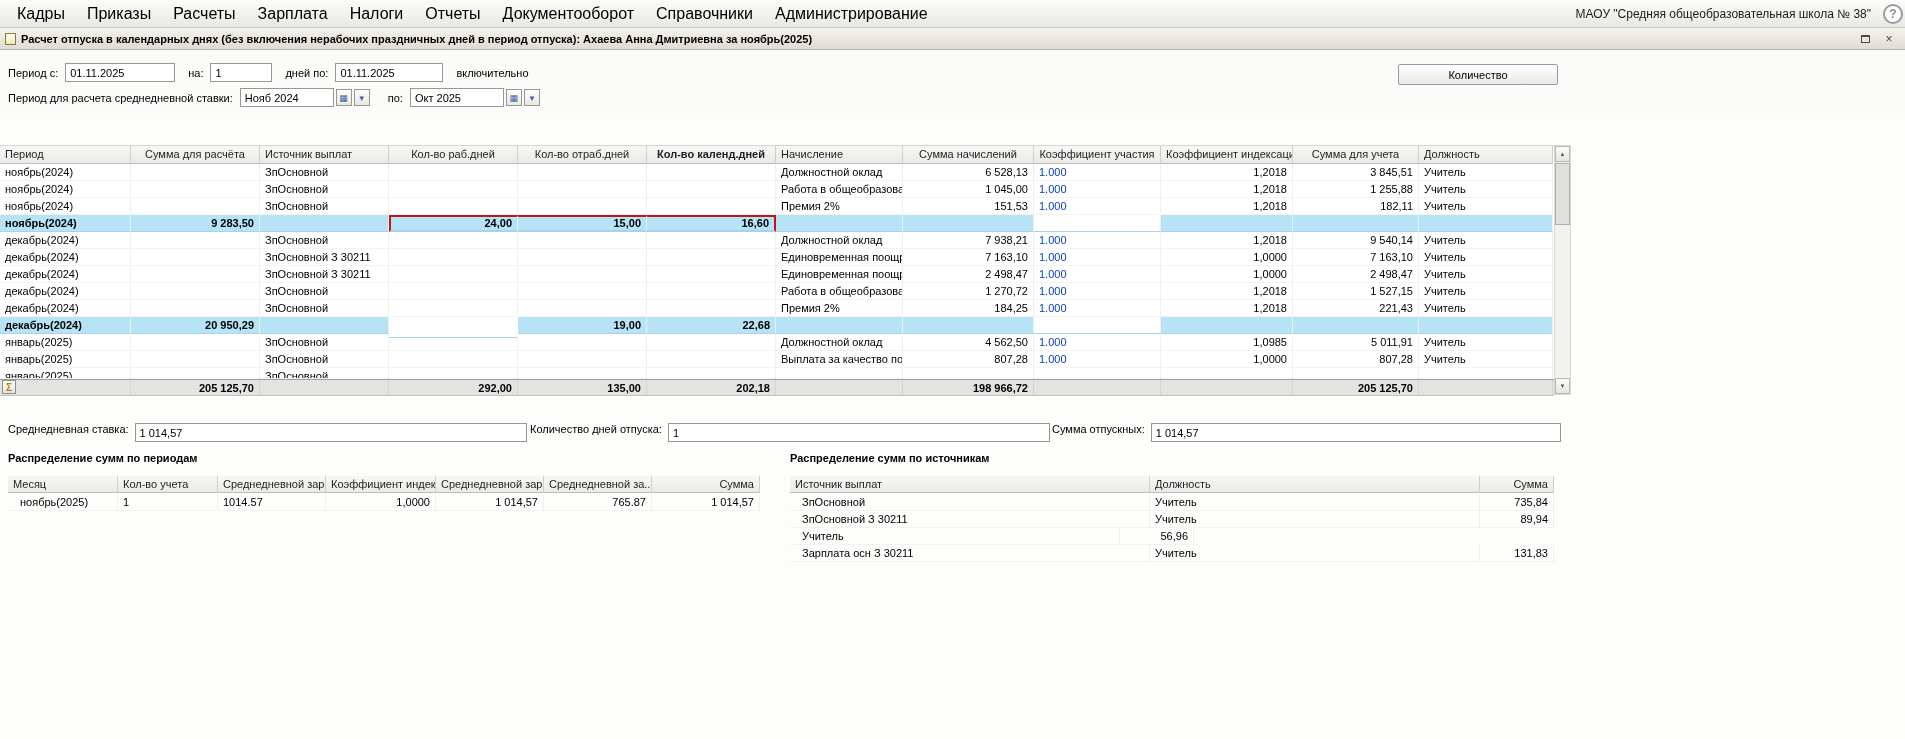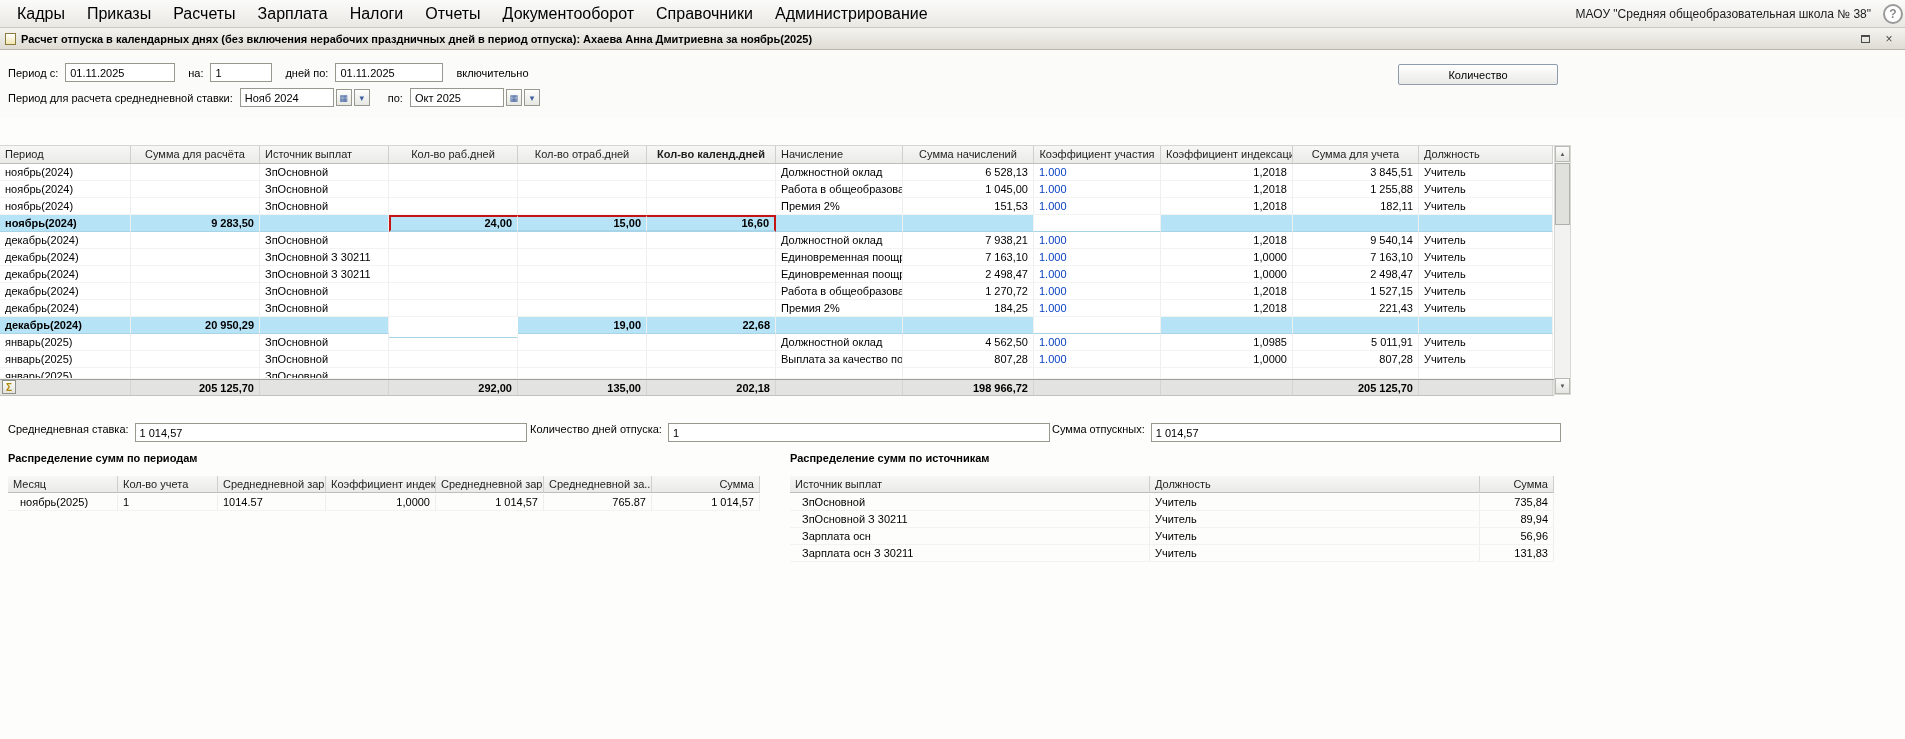--- a/index.html
+++ b/index.html
@@ -413,21 +413,20 @@
             <div class="tc a-l" style="width: 360px;">ЗпОсновной</div>
             <div class="tc a-l" style="width: 330px;">Учитель</div>
             <div class="tc a-r" style="width: 74px;">735,84</div>
           </div>
           <div class="trow">
             <div class="tc a-l" style="width: 360px;">ЗпОсновной З 30211</div>
             <div class="tc a-l" style="width: 330px;">Учитель</div>
             <div class="tc a-r" style="width: 74px;">89,94</div>
           </div>
           <div class="trow">
-            <div class="tc a-l" style="width: 360px;">Зарплата осн</div>
             <div class="tc a-l" style="width: 330px;">Учитель</div>
             <div class="tc a-r" style="width: 74px;">56,96</div>
           </div>
           <div class="trow">
             <div class="tc a-l" style="width: 360px;">Зарплата осн З 30211</div>
             <div class="tc a-l" style="width: 330px;">Учитель</div>
             <div class="tc a-r" style="width: 74px;">131,83</div>
           </div>
         </div>
     </div>

